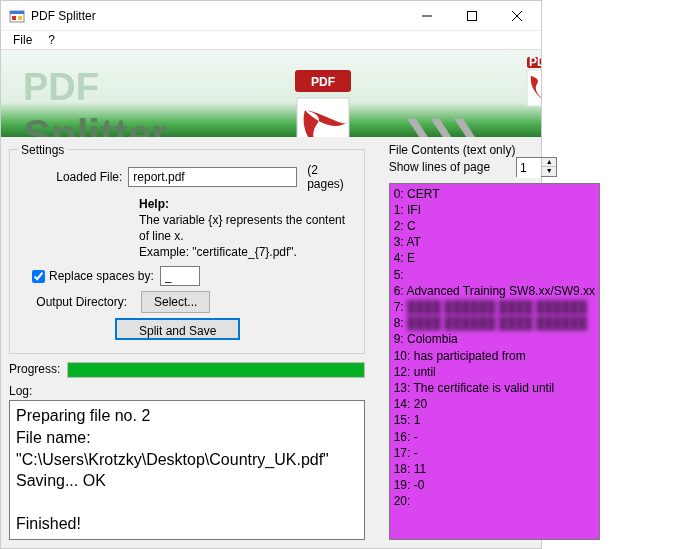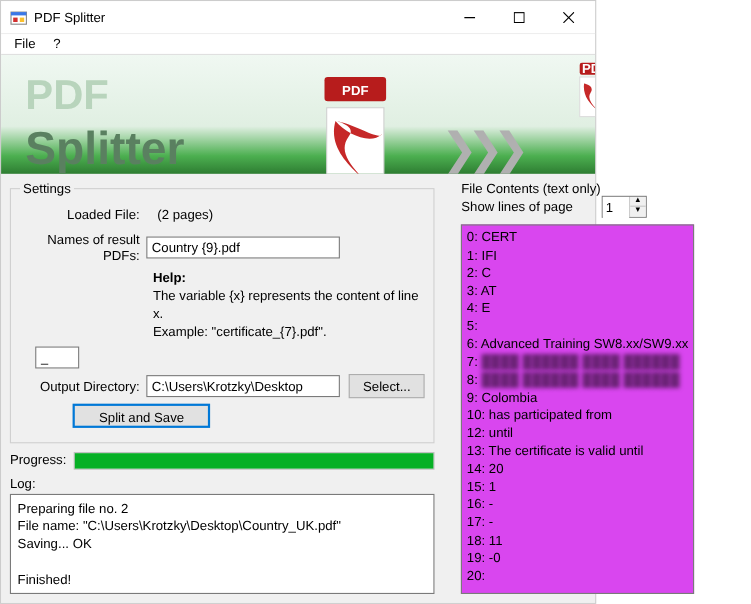--- a/index.html
+++ b/index.html
@@ -35,21 +35,21 @@
 .checkbox-row label { font-size: 12px; margin-right: 6px; display: flex; align-items: center; }
 .checkbox-row input[type="checkbox"] { margin-right: 4px; }
 button { height: 22px; border: 1px solid #adadad; background: #e1e1e1; padding: 0 12px; font-size: 12px; cursor: pointer; }
 button.primary { border: 2px solid #0078d7; background: #e1e1e1; padding: 4px 22px; }
 .progress-section { margin-top: 8px; }
 .progress-label { font-size: 12px; margin-bottom: 2px; }
 .progress-track { height: 16px; border: 1px solid #bcbcbc; background: #e6e6e6; position: relative; }
 .progress-fill { height: 100%; background: #06b025; width: 100%; }
 .log-section { margin-top: 6px; flex: 1; display: flex; flex-direction: column; }
 .log-label { font-size: 12px; margin-bottom: 2px; }
-.log-box { flex: 1; border: 1px solid #7a7a7a; background: #fff; padding: 4px 6px; font-size: 12px; line-height: 1.35; overflow-y: scroll; white-space: pre-wrap; min-height: 80px; }
+.log-box { flex: 1; border: 1px solid #7a7a7a; background: #fff; padding: 4px 6px; font-size: 16px; line-height: 1.35; overflow-y: scroll; white-space: pre-wrap; min-height: 80px; }
 .fc-header { font-size: 12px; margin-bottom: 0; }
 .fc-controls { display: flex; align-items: center; margin-bottom: 6px; }
 .fc-controls label { font-size: 12px; margin-right: 26px; }
 .spinner { display: flex; border: 1px solid #7a7a7a; height: 20px; background: #fff; }
 .spinner input { border: none; width: 24px; text-align: left; padding: 0 3px; font-size: 12px; outline: none; }
 .spinner-btns { display: flex; flex-direction: column; border-left: 1px solid #c0c0c0; }
 .spinner-btn { width: 14px; height: 9px; background: #f0f0f0; font-size: 7px; line-height: 8px; text-align: center; cursor: pointer; border-bottom: 1px solid #c0c0c0; }
 .spinner-btn:last-child { border-bottom: none; }
 .fc-list { flex: 1; border: 1px solid #7a7a7a; background: #d946ef; overflow: scroll; padding: 2px 4px; font-size: 12px; line-height: 1.35; min-height: 250px; }
 .fc-line { white-space: nowrap; }
@@ -137,46 +137,46 @@
 
   <div class="body-area">
 
     <div class="left-col">
 
       <fieldset>
         <legend>Settings</legend>
 
         <div class="form-row">
           <div class="form-label">Loaded File:</div>
+          <input type="text" readonly="" style="width: 176px;" value="report.pdf">
           <span class="pages-note">(2 pages)</span>
         </div>
 
-        <div class="form-row">
-          <div class="form-label wide">Names of result PDFs:</div>
-          <input type="text" style="width: 176px;" value="Country {9}.pdf">
-        </div>
 
         <div class="help-block">
           <b>Help:</b><br>
           <span>The variable {x} represents the content of line x.</span><br>
           <span>Example: "certificate_{7}.pdf".</span>
         </div>
 
         <div class="checkbox-row" style="margin-left:14px;">
+          <label>
+            <input type="checkbox" checked="" style="">
+            <span>Replace spaces by:</span>
+          </label>
           <input type="text" style="width: 40px;" value="_">
         </div>
 
         <div class="form-row">
           <div class="form-label">Output Directory:</div>
-          <input type="text" style="width: 176px;" value="C:\Users\Krotzky\Desktop">
           <div style="width:8px;"></div>
           <button>Select...</button>
         </div>
 
-        <div class="form-row" style="margin-left:48px; margin-top:4px;">
+        <div class="form-row" style="margin-left:97px; margin-top:4px;">
           <button class="primary">Split and Save</button>
         </div>
       </fieldset>
 
       <div class="progress-section">
         <div style="display:flex; align-items:center;">
           <div class="progress-label" style="width:58px;">Progress:</div>
           <div class="progress-track" style="flex:1;">
             <div class="progress-fill" style="width: 100%;"></div>
           </div>

